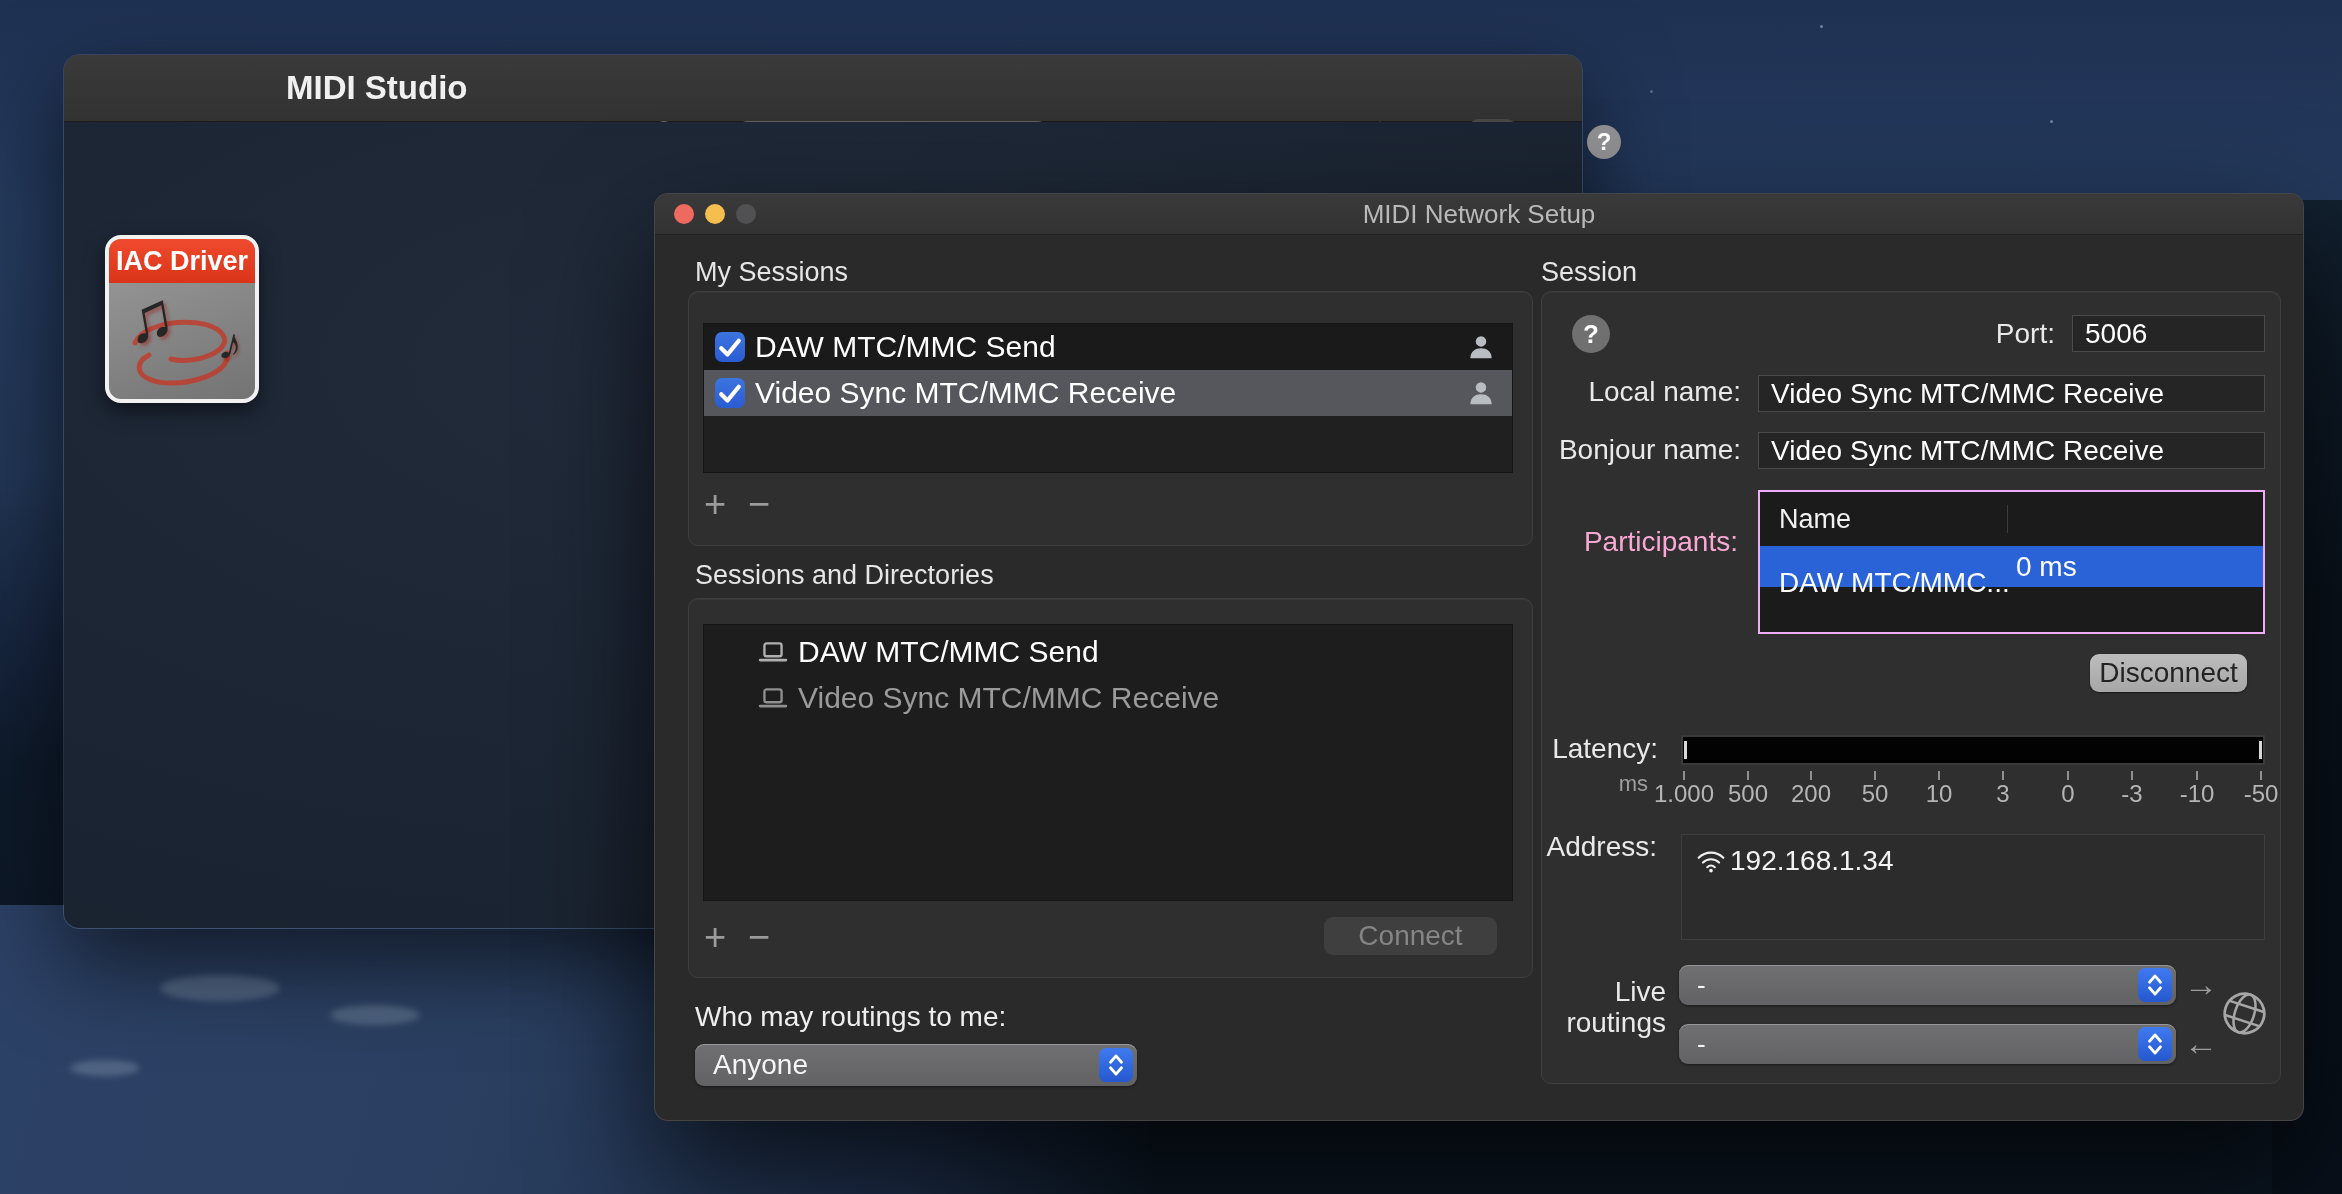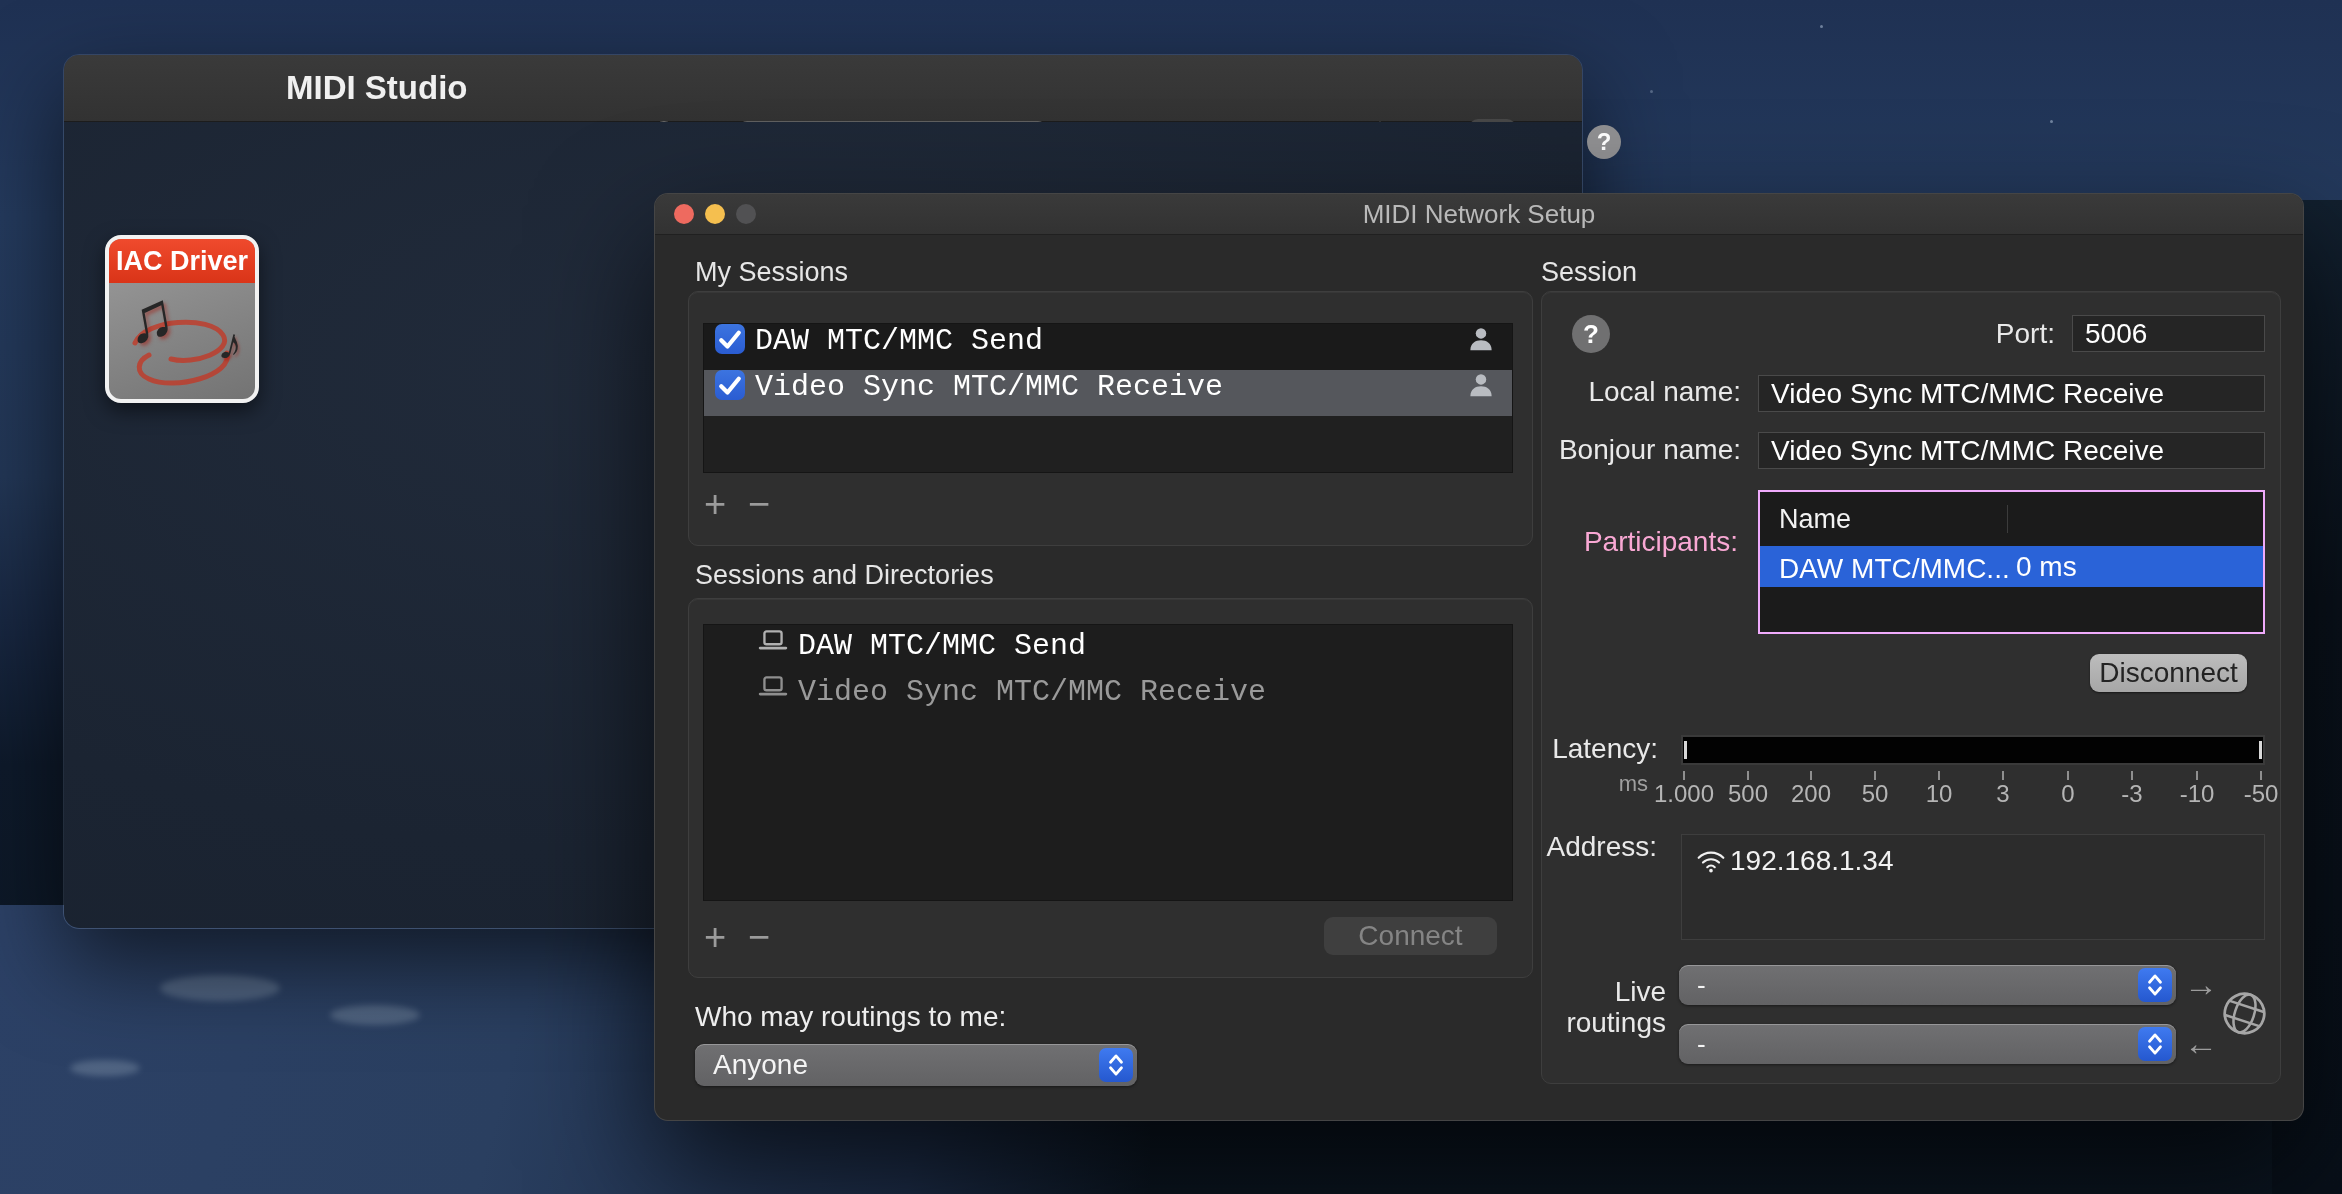--- a/index.html
+++ b/index.html
@@ -49,21 +49,21 @@
   .dlg{position:absolute;left:629px;top:193px;width:1650px;height:928px;border-radius:14px;background:#2a2a2a;
     border:1px solid rgba(255,255,255,.13);box-sizing:border-box;box-shadow:0 50px 120px rgba(0,0,0,.7);margin-left:25px;}
   .dlg-titlebar{position:absolute;left:0;top:0;right:0;height:40px;border-radius:13px 13px 0 0;
     background:linear-gradient(#3a3a3a,#323232);border-bottom:1px solid #202020;}
   .dlg-title{position:absolute;left:0;right:0;top:0;height:40px;line-height:40px;text-align:center;font-size:26px;color:#b9b9b9;}
   .dtl{position:absolute;top:10px;width:20px;height:20px;border-radius:50%;}
   .sec-label{position:absolute;font-size:27px;color:#e6e6e6;height:30px;line-height:30px;}
   .gbox{position:absolute;background:#2f2f2f;border:1px solid #3e3e3e;border-radius:10px;
     box-shadow:inset 0 1px 0 rgba(255,255,255,.045);box-sizing:border-box;}
   .listbox{position:absolute;background:#202020;border:1px solid #151515;overflow:hidden;}
-  .srow{display:flex;align-items:flex-start;height:46px;font-family:Liberation Mono, monospace;}
+  .srow{display:flex;align-items:center;height:46px;}
   .checkbox{width:30px;height:30px;border-radius:7px;background:linear-gradient(#3c74e0,#2a5cd2);margin-left:11px;flex:0 0 auto;}
   .rowtxt{margin-left:10px;font-size:30px;color:#fff;white-space:nowrap;}
   .pm{position:absolute;width:36px;height:40px;line-height:40px;text-align:center;font-size:38px;color:#9b9b9b;}
   .dimtxt{color:#9a9a9a;}
   .btn-dis{position:absolute;border-radius:9px;background:#3f3f3f;color:#858585;font-size:28px;text-align:center;}
   .btn-lit{position:absolute;border-radius:9px;background:linear-gradient(#bdbdbd,#a6a6a6);color:#232323;font-size:28px;text-align:center;
     box-shadow:0 1px 2px rgba(0,0,0,.5);}
   .rlabel{position:absolute;font-size:28px;color:#e9e9e9;text-align:right;height:30px;line-height:30px;}
   .field{position:absolute;background:#252525;border:1px solid #4a4a4a;box-sizing:border-box;color:#fff;font-size:28px;
     display:flex;align-items:center;padding-left:12px;white-space:nowrap;overflow:hidden;}
@@ -285,21 +285,21 @@
       <div class="field" style="left:216px;top:140px;width:507px;height:37px">Video Sync MTC/MMC Receive</div>
 
       <div class="rlabel" style="left:0;top:235px;width:196px;color:#f9a8d4">Participants:</div>
 
       <div class="table" style="left:216px;top:198px;width:507px;height:144px">
         <div class="thead">
           <span style="position:absolute;left:19px;top:0;line-height:54px">Name</span>
           <div style="position:absolute;left:247px;top:13px;width:1px;height:28px;background:#3c3c3c"></div>
         </div>
         <div class="trow-sel">
-          <span style="position:absolute;left:19px;top:2px;line-height:41px">DAW MTC/MMC...</span>
+          <span style="position:absolute;left:19px;top:16px;line-height:41px">DAW MTC/MMC...</span>
           <span style="position:absolute;left:256px;top:0;line-height:41px">0 ms</span>
         </div>
       </div>
 
       <div class="btn-lit" style="left:548px;top:362px;width:157px;height:38px;line-height:38px">Disconnect</div>
 
       <div class="rlabel" style="left:0;top:442px;width:116px">Latency:</div>
       <div class="meter"></div>
       <div class="rlabel" style="left:0;top:477px;width:106px;font-size:22px;color:#9f9f9f">ms</div>
 

